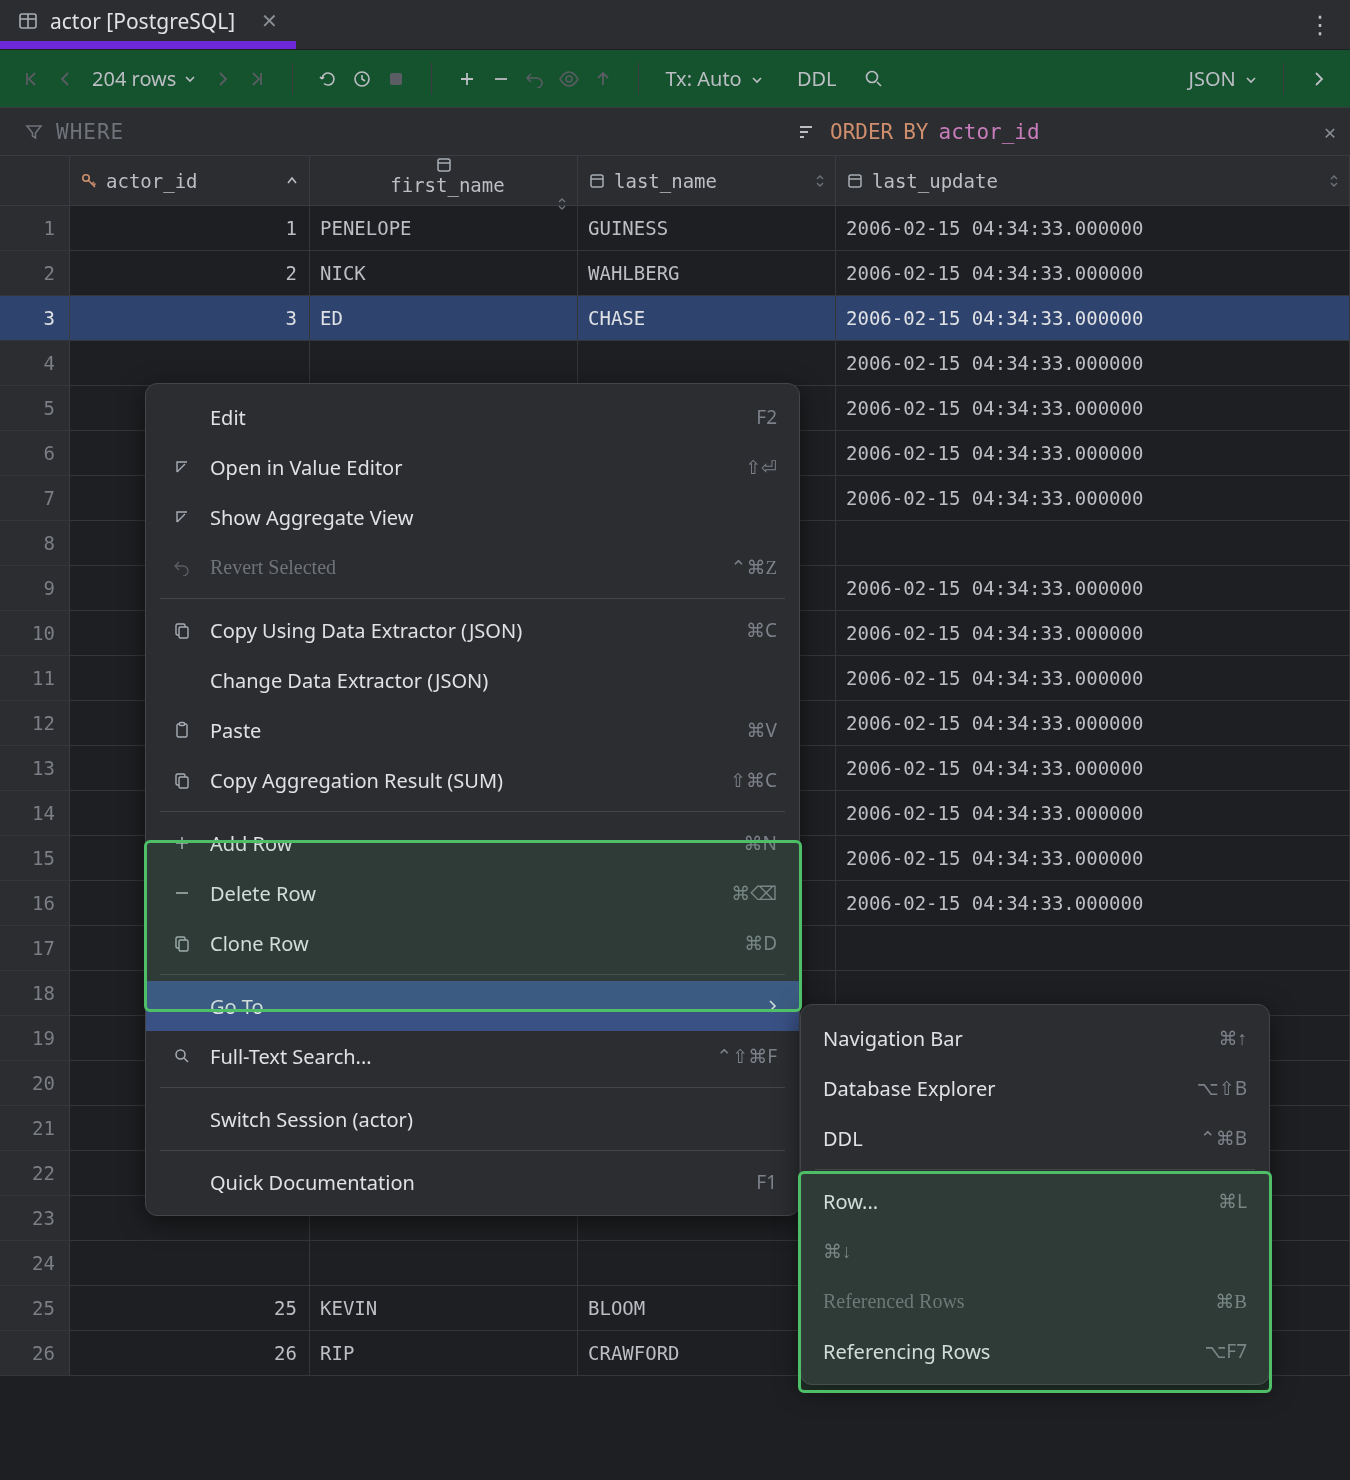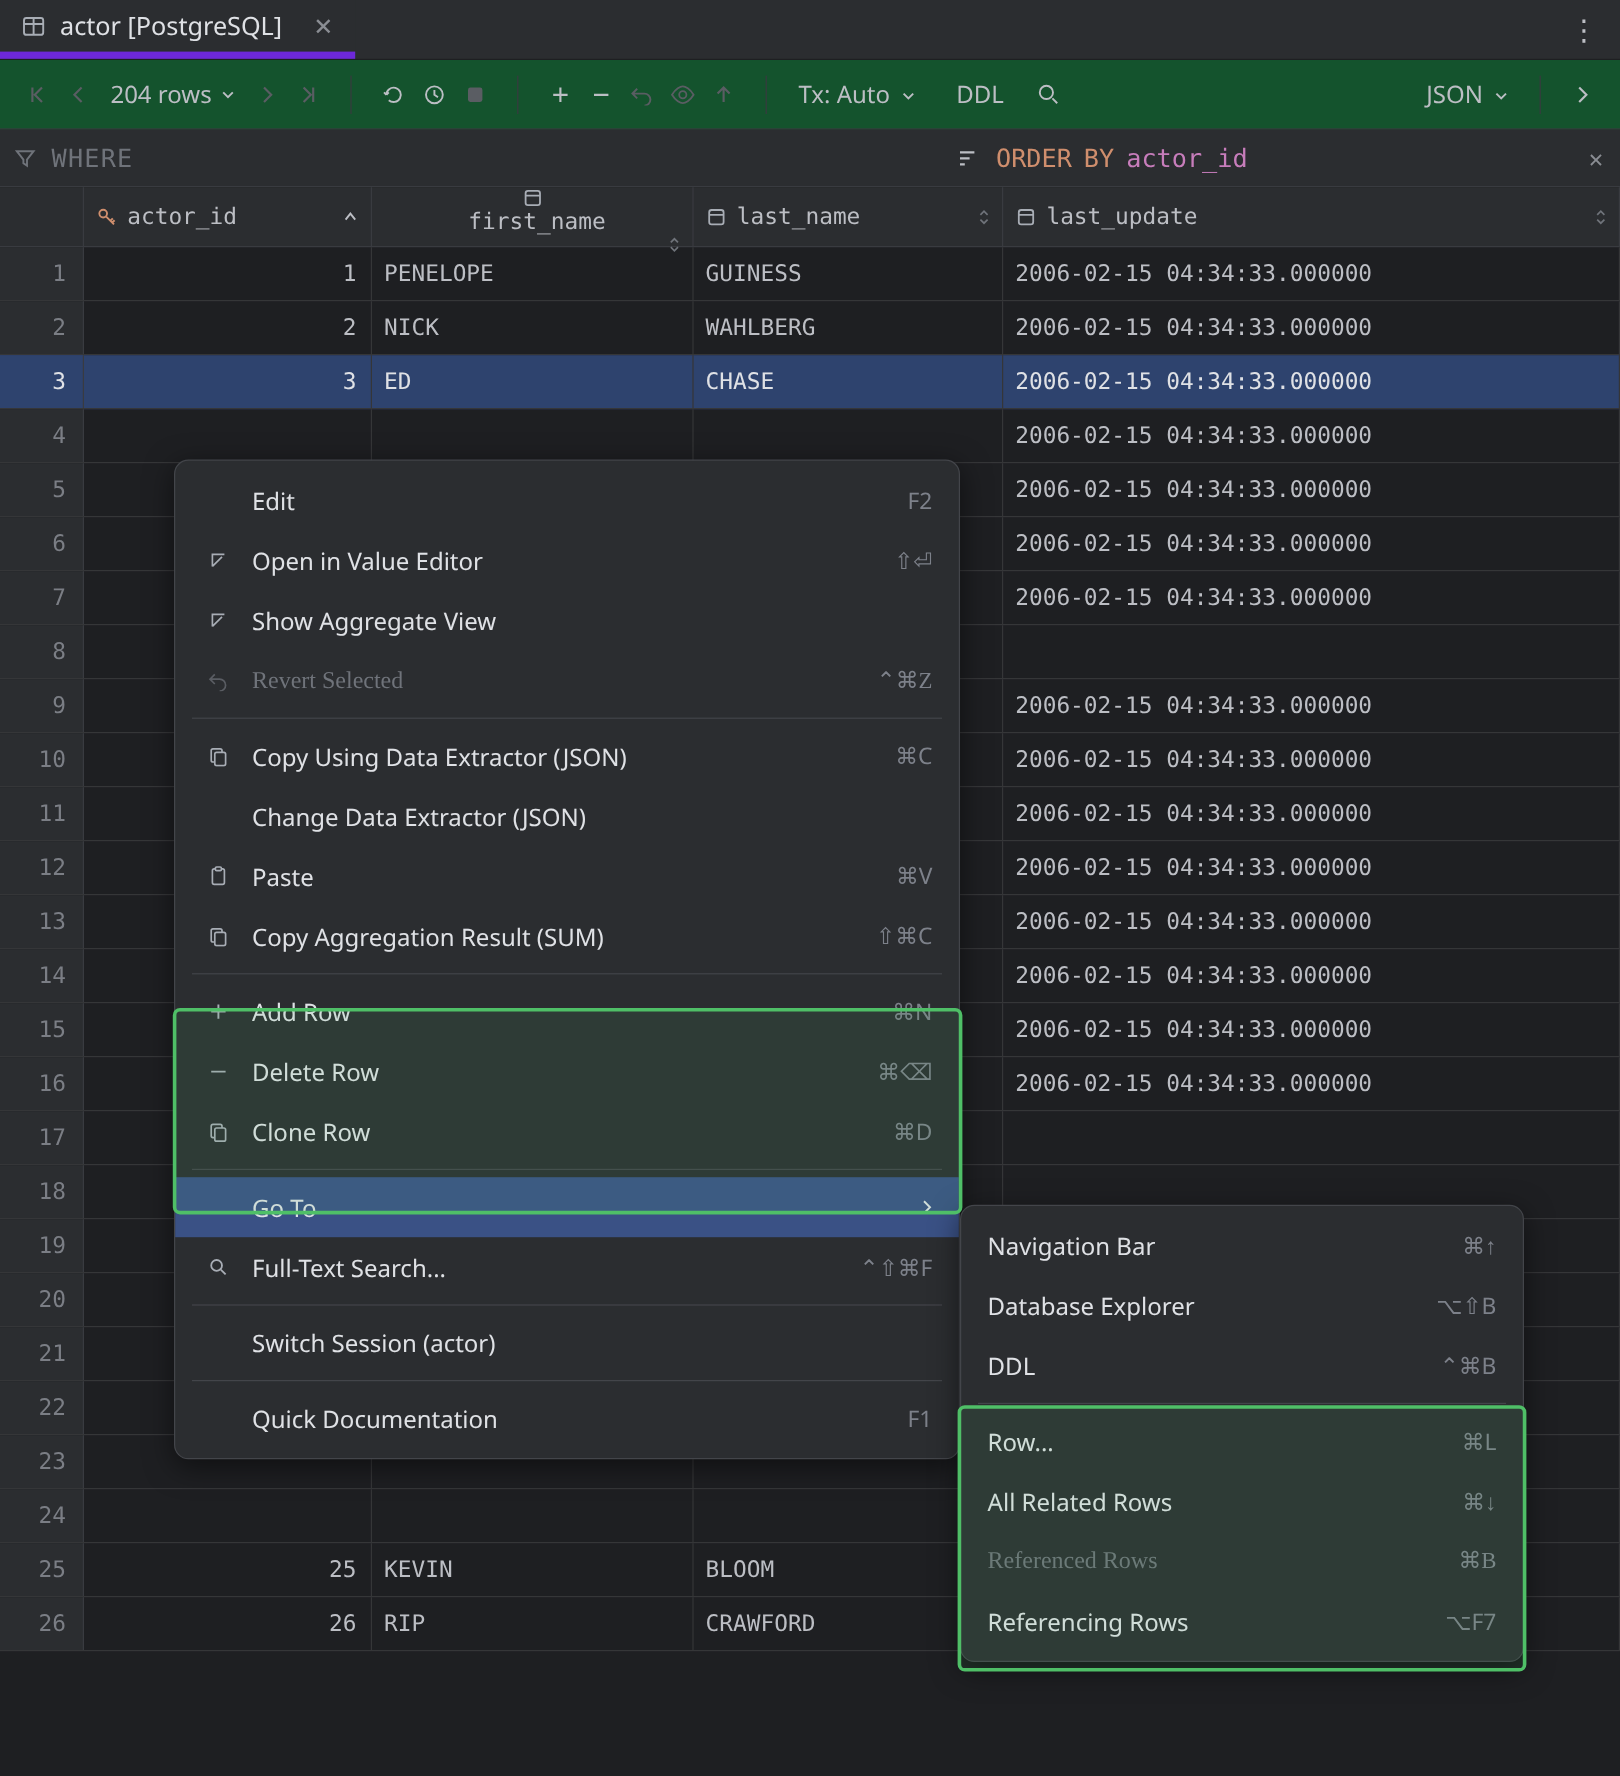--- a/index.html
+++ b/index.html
@@ -23,21 +23,21 @@
   align-items: stretch;
   border-bottom: 1px solid #1e1f22;
   position: relative;
 }
 .tab {
   display: flex;
   align-items: center;
   padding: 0 18px;
   gap: 12px;
   background: #2b2d30;
-  border-bottom: 6px solid #6d28d9;
+  border-bottom: 8px solid #6d28d9;
   color: #dfe1e5;
   font-family: system-ui, sans-serif;
   font-size: 21px;
 }
 .tab .close { margin-left: 14px; color: #8a8d93; font-size: 20px; cursor: pointer; }
 .tab-kebab {
   position: absolute;
   right: 18px;
   top: 50%;
   transform: translateY(-50%);
@@ -81,21 +81,21 @@
   background: #2b2d30;
   display: flex;
   align-items: center;
   border-bottom: 1px solid #393b40;
   font-size: 21px;
 }
 .where-part {
   flex: 0 0 780px;
   display: flex;
   align-items: center;
-  padding-left: 11px;
+  padding-left: 24px;
   color: #6f737a;
 }
 .where-part .kw { margin-left: 12px; letter-spacing: 1px; }
 .order-part {
   flex: 1;
   display: flex;
   align-items: center;
   padding-left: 18px;
 }
 .order-part .kw-order { color: #cf8e6d; }
@@ -786,21 +786,20 @@
   <div class="ctxitem">
     <span class="mi-label">DDL</span>
     <span class="mi-short">⌃⌘B</span>
   </div>
   <div class="ctxsep"></div>
   <div class="ctxitem">
     <span class="mi-label">Row...</span>
     <span class="mi-short">⌘L</span>
   </div>
   <div class="ctxitem">
-    <span class="mi-label">All Related Rows</span>
     <span class="mi-short">⌘↓</span>
   </div>
   <div class="ctxitem disabled">
     <span class="mi-label">Referenced Rows</span>
     <span class="mi-short">⌘B</span>
   </div>
   <div class="ctxitem">
     <span class="mi-label">Referencing Rows</span>
     <span class="mi-short">⌥F7</span>
   </div>

